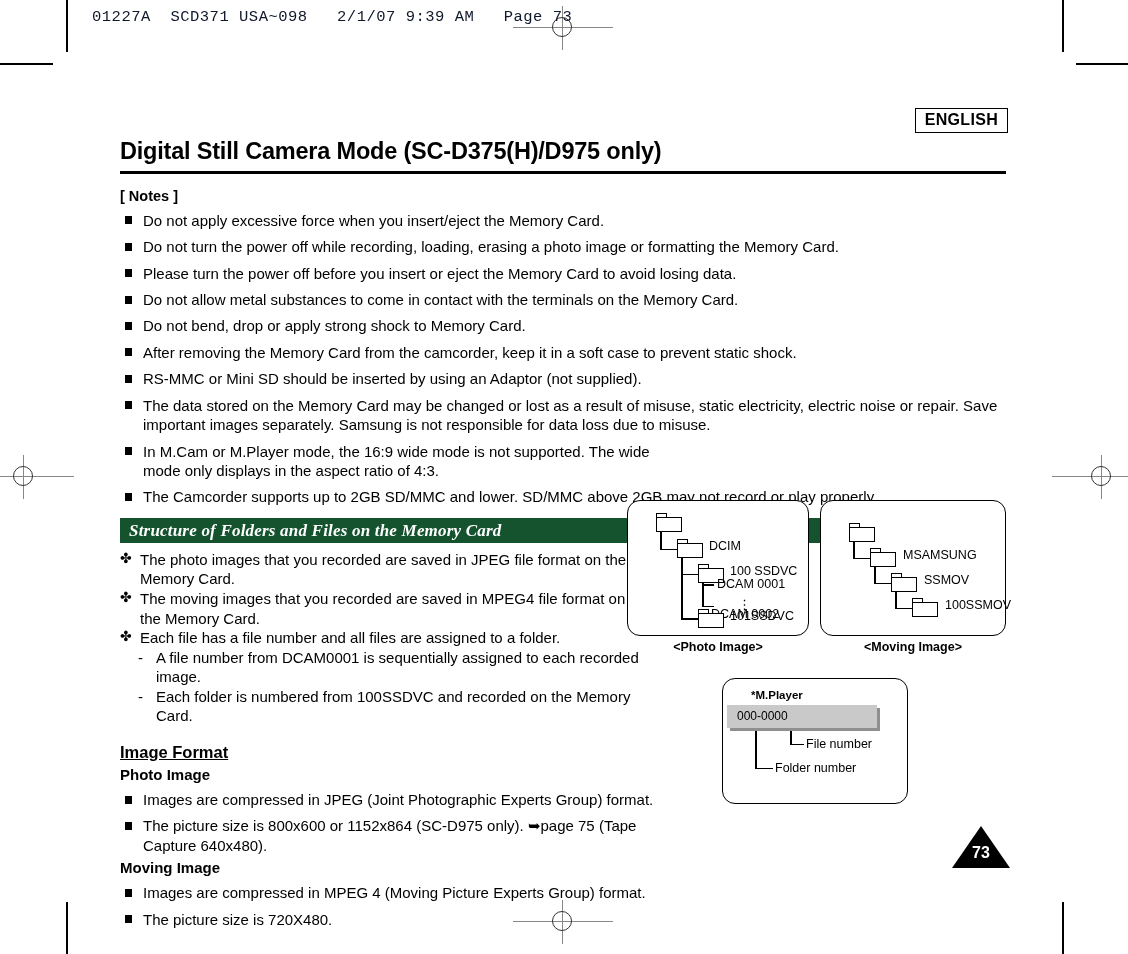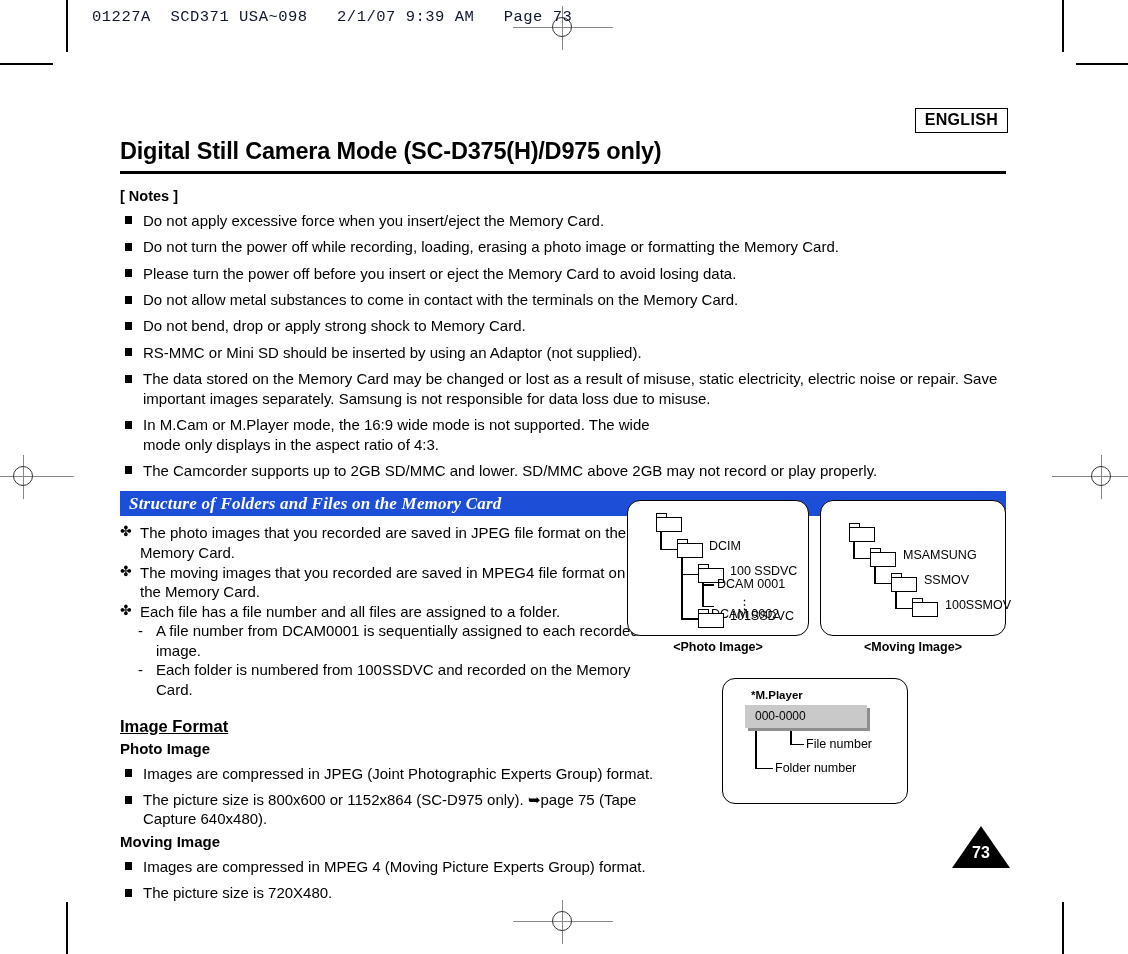--- a/index.html
+++ b/index.html
@@ -105,21 +105,21 @@
     content: "";
     position: absolute;
     left: 5px; top: 5.5px;
     width: 7px; height: 8px;
     background: #000;
   }
 
   
   .section-bar {
     margin-top: 11px;
-    background: #1d4ed8;
+    background: #14532d;
     color: #fff;
     height: 25px;
     line-height: 25px;
     padding-left: 9px;
     width: 877px;
     font-family: "Liberation Serif", serif;
     font-style: italic;
     font-weight: bold;
     font-size: 17px;
     letter-spacing: 0.2px;
@@ -310,20 +310,21 @@
   <div class="title-rule"></div>
 
   <div class="notes-label">[ Notes ]</div>
 
   <ul class="bullets">
     <li>Do not apply excessive force when you insert/eject the Memory Card.</li>
     <li>Do not turn the power off while recording, loading, erasing a photo image or formatting the Memory Card.</li>
     <li>Please turn the power off before you insert or eject the Memory Card to avoid losing data.</li>
     <li>Do not allow metal substances to come in contact with the terminals on the Memory Card.</li>
     <li>Do not bend, drop or apply strong shock to Memory Card.</li>
+    <li>After removing the Memory Card from the camcorder, keep it in a soft case to prevent static shock.</li>
     <li>RS-MMC or Mini SD should be inserted by using an Adaptor (not supplied).</li>
     <li style="width:866px;">The data stored on the Memory Card may be changed or lost as a result of misuse, static electricity, electric noise or repair. Save important images separately. Samsung is not responsible for data loss due to misuse.</li>
     <li style="width:520px;">In M.Cam or M.Player mode, the 16:9 wide mode is not supported. The wide mode only displays in the aspect ratio of 4:3.</li>
     <li>The Camcorder supports up to 2GB SD/MMC and lower. SD/MMC above 2GB may not record or play properly.</li>
   </ul>
 
   <div class="section-bar">Structure of Folders and Files on the Memory Card</div>
 
   <div class="body-cols">
     <div class="left-col">
@@ -436,21 +437,21 @@
   <div class="folder" style="left:91px; top:97px;">
     <div class="tab"></div>
     <div class="body"></div>
   </div>
   <div class="dia-label" style="left:124px; top:97px;">100SSMOV</div>
 </div>
 <div class="dia-caption" style="left:820px; top:640px; width:186px;">&lt;Moving Image&gt;</div>
 
 <div class="diagram" style="left:722px; top:678px; width:186px; height:126px;">
   <div class="mp-title" style="left:28px; top:10px;">*M.Player</div>
-  <div class="mp-bar" style="left:22px; top:26px; width:122px; height:23px;">000-0000</div>
+  <div class="mp-bar" style="left:4px; top:26px; width:150px; height:23px;">000-0000</div>
 
   <div class="ln v" style="left:67px; top:52px; height:14px;"></div>
   <div class="ln h" style="left:67px; top:64.5px; width:14px;"></div>
   <div class="dia-label" style="left:83px; top:58px;">File number</div>
 
   <div class="ln v" style="left:32px; top:52px; height:38px;"></div>
   <div class="ln h" style="left:32px; top:88.5px; width:18px;"></div>
   <div class="dia-label" style="left:52px; top:82px;">Folder number</div>
 </div>
 

